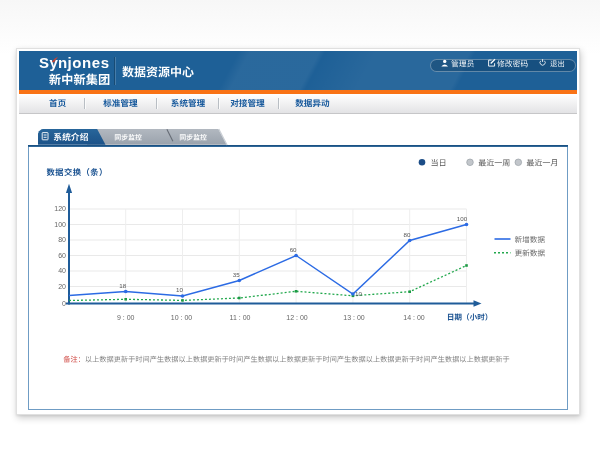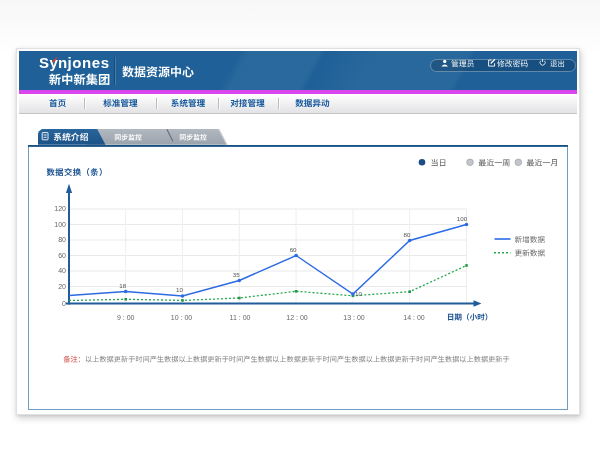--- a/index.html
+++ b/index.html
@@ -1,19 +1,19 @@
 <!DOCTYPE html>
 <html><head><meta charset="utf-8"><style>
 html,body{margin:0;padding:0;width:600px;height:450px;background:#fff;overflow:hidden;
 font-family:"Liberation Sans",sans-serif;}
 #page{position:relative;width:600px;height:450px;background:linear-gradient(#f7f7f7,#ffffff 55px);}
 .window{position:absolute;left:16px;top:48px;width:564px;height:367px;background:#fff;
 border:1px solid #e0e0e0;box-shadow:1px 3px 7px rgba(0,0,0,.20),0 1px 2px rgba(0,0,0,.08);box-sizing:border-box;}
 .header{position:absolute;left:2px;top:2px;width:558px;height:39px;
-background:#1e6097;border-bottom:4px solid #d946ef;}
+background:#1e6097;border-bottom:4px solid #f97316;}
 .header .stripes{position:absolute;inset:0;overflow:hidden;
 background:linear-gradient(118deg,rgba(255,255,255,0) 38%,rgba(255,255,255,.055) 40%,rgba(255,255,255,.055) 52%,rgba(255,255,255,0) 53%,rgba(255,255,255,.05) 62%,rgba(255,255,255,.05) 78%,rgba(255,255,255,0) 79%);}
 .logo-en{position:absolute;left:20px;top:3px;color:#fff;font-size:15px;font-weight:bold;letter-spacing:.55px;}
 .hdivider{position:absolute;left:95px;top:6px;width:1px;height:28px;background:rgba(0,0,0,.22);box-shadow:1px 0 0 rgba(255,255,255,.18);}
 .pill{position:absolute;left:411px;top:7.6px;width:144px;height:11.6px;border:1px solid rgba(255,255,255,.32);
 border-radius:7px;background:rgba(8,40,70,.28);}
 .nav{position:absolute;left:2px;top:45px;width:558px;height:19px;
 background:linear-gradient(#ffffff,#e3e3e5);border-bottom:1px solid #c6c6c8;}
 .nav i{position:absolute;top:4px;width:1px;height:11px;background:#b9bec4;box-shadow:1px 0 0 #fbfbfb;}
 .tab{position:absolute;height:16px;top:79.7px;}

